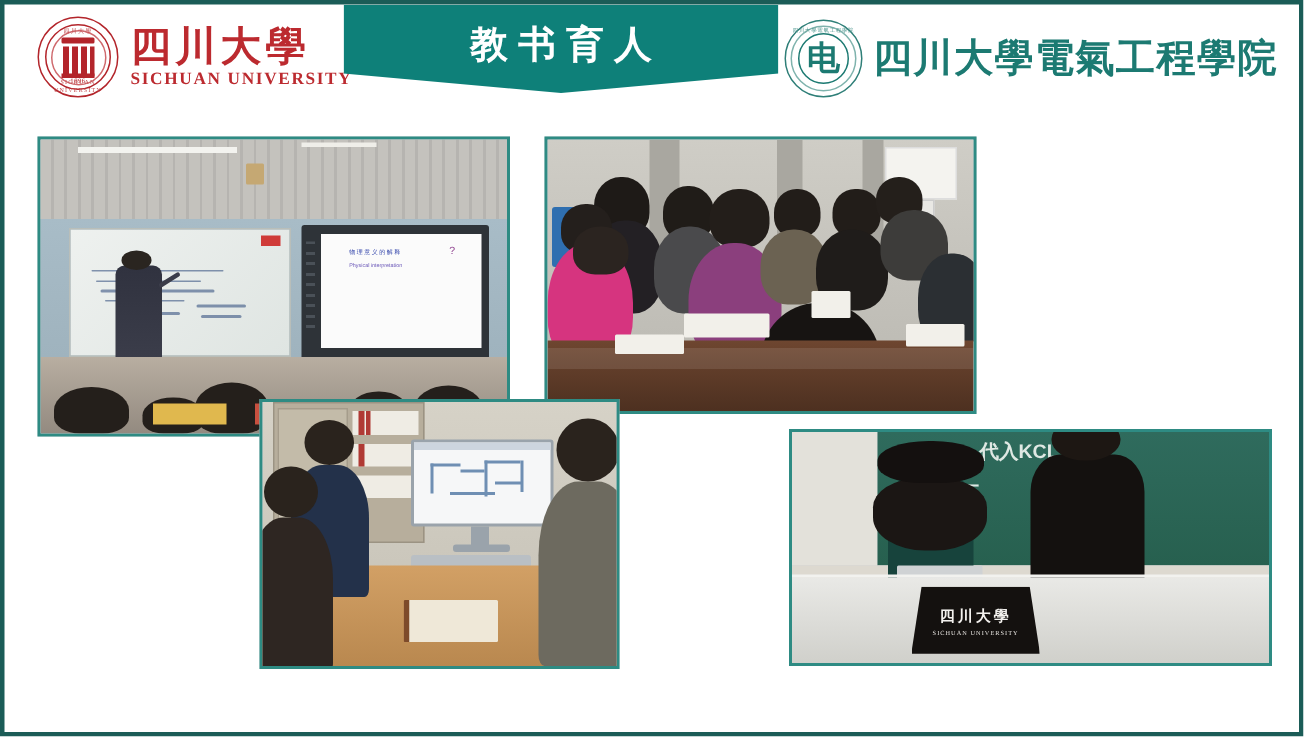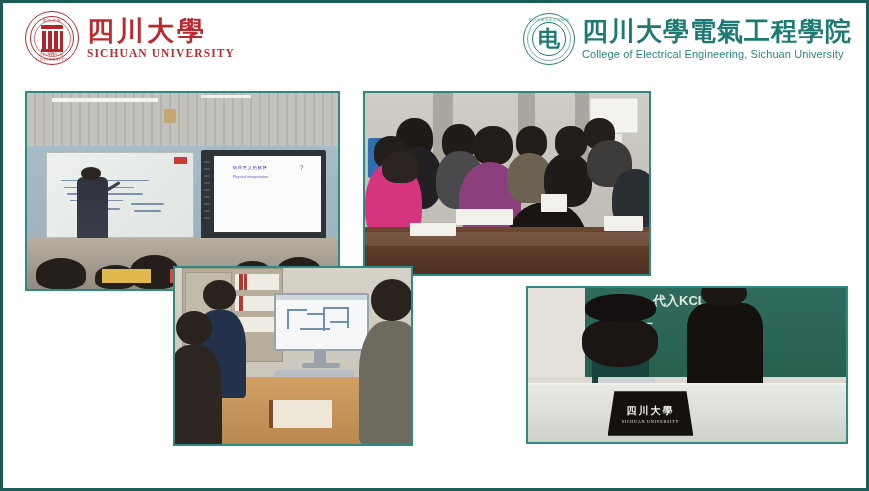--- a/index.html
+++ b/index.html
@@ -339,32 +339,34 @@
         </div>
         <div class="year">1896</div>
         <div class="arc-bot">SICHUAN UNIVERSITY</div>
       </div>
       <div class="wordmark">
         <div class="cn">四川大學</div>
         <div class="en">SICHUAN UNIVERSITY</div>
       </div>
     </div>
 
+    <div class="ribbon">
+      <div class="ribbon-text">教书育人</div>
+    </div>
 
     <div class="logo-right">
       <div class="crest">
         <div class="c-outer"></div>
         <div class="c-mid"></div>
         <div class="arc">四川大學電氣工程學院</div>
         <div class="c-inner"></div>
         <div class="glyph">电</div>
       </div>
       <div class="wordmark">
         <div class="cn">四川大學電氣工程學院</div>
-        <div class="en">College of Electrical Engineering, Sichuan University</div>
       </div>
     </div>
   </div>
 
   <div class="photo" id="photo-classroom">
     <div class="scene">
       <div class="sc-ceiling">
         <div class="tube"></div>
           <div class="tube2"></div>
           <div class="proj"></div>

